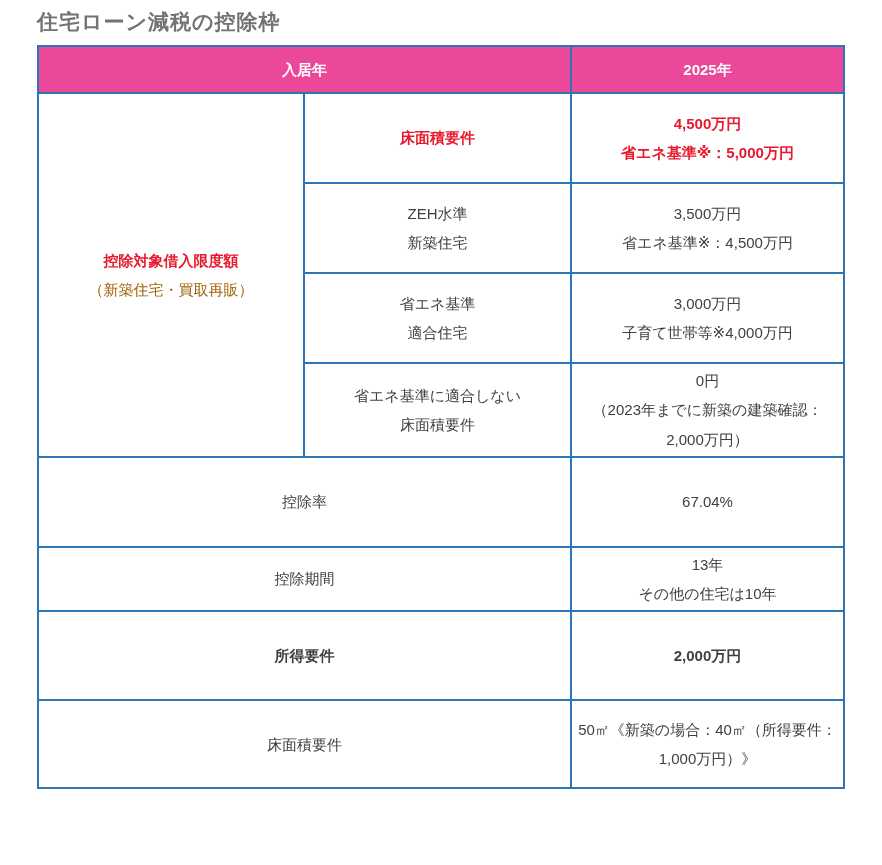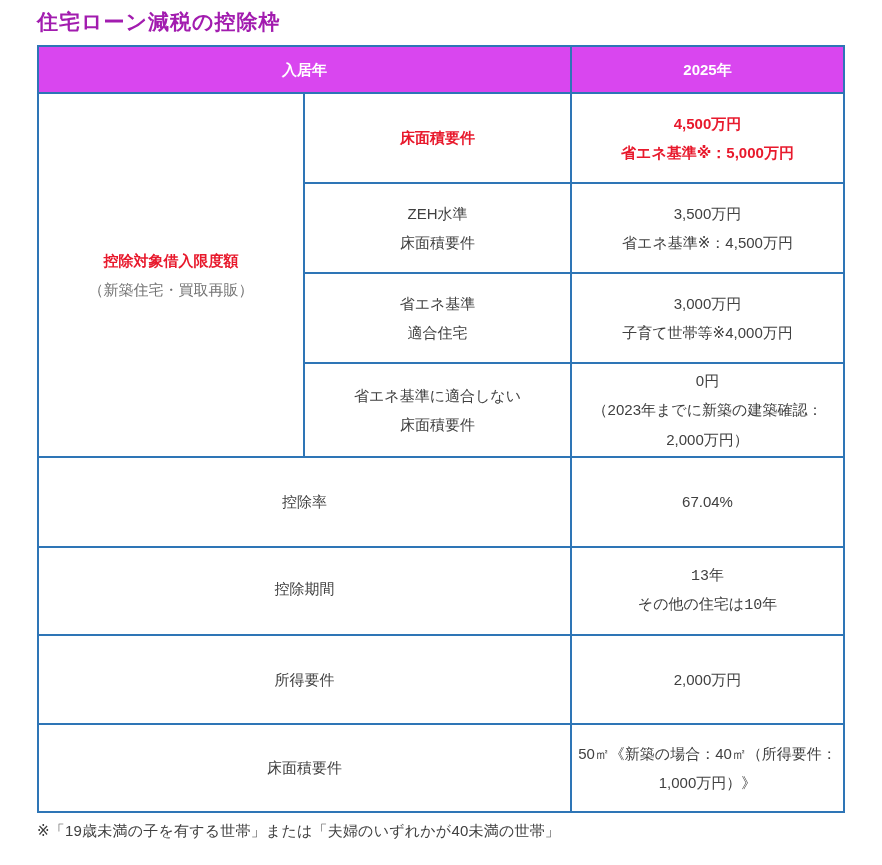--- a/index.html
+++ b/index.html
@@ -11,56 +11,56 @@
     color: #404040;
   }
   .page {
     width: 882px;
     height: 865px;
     padding: 8px 0 0 37px;
   }
   .title {
     font-size: 21px;
     font-weight: bold;
-    color: #a21caf;
+    color: #737373;
     letter-spacing: 1px;
     margin-bottom: 9px;
   }
   table.main {
     border-collapse: collapse;
     table-layout: fixed;
     width: 806px;
   }
   table.main th, table.main td {
     border: 2px solid #2e75b6;
     text-align: center;
     vertical-align: middle;
     font-size: 15px;
     line-height: 1.95;
     white-space: pre-line;
     padding: 2px 6px;
   }
   tr.hdr-row { height: 47px; }
   tr.hdr-row th {
-    background: #d946ef;
+    background: #ec4899;
     color: #ffffff;
     font-weight: bold;
     font-size: 15px;
     line-height: 1.2;
   }
   tr.body-row { height: 90px; }
-  tr.row-kojokikan { height: 88px; font-family: Liberation Mono, monospace; }
-  tr.row-shotoku { height: 89px; }
+  tr.row-kojokikan { height: 64px; }
+  tr.row-shotoku { height: 89px; font-weight: bold; }
   tr.row-yuka { height: 88px; padding-left: 16px; }
   .red {
     color: #e8192c;
     font-weight: bold;
   }
   .sublabel {
-    color: #737373;
+    color: #a16207;
     font-weight: normal;
   }
   .footnote {
     font-size: 15px;
     color: #404040;
     margin-top: 9px;
     letter-spacing: 0.2px;
   }
 </style>
 </head>
@@ -85,21 +85,21 @@
 
     <tr class="body-row">
       <td rowspan="4"><span class="red">控除対象借入限度額</span><span class="sublabel" style="display: block;">（新築住宅・買取再販）</span></td>
       <td class="red">床面積要件</td>
       <td class="red">4,500万円
 省エネ基準※：5,000万円</td>
     </tr>
 
     <tr class="body-row">
       <td>ZEH水準
-床面積要件</td>
+新築住宅</td>
       <td>3,500万円
 省エネ基準※：4,500万円</td>
     </tr>
 
     <tr class="body-row">
       <td>省エネ基準
 適合住宅</td>
       <td>3,000万円
 子育て世帯等※4,000万円</td>
     </tr>
@@ -127,15 +127,14 @@
       <td>2,000万円</td>
     </tr>
 
     <tr class="body-row row-yuka">
       <td colspan="2">床面積要件</td>
       <td>50㎡《新築の場合：40㎡（所得要件：1,000万円）》</td>
     </tr>
   </tbody>
     </table>
 
-  <div class="footnote">※「19歳未満の子を有する世帯」または「夫婦のいずれかが40未満の世帯」</div>
 
 </div>
 
 </body></html>

